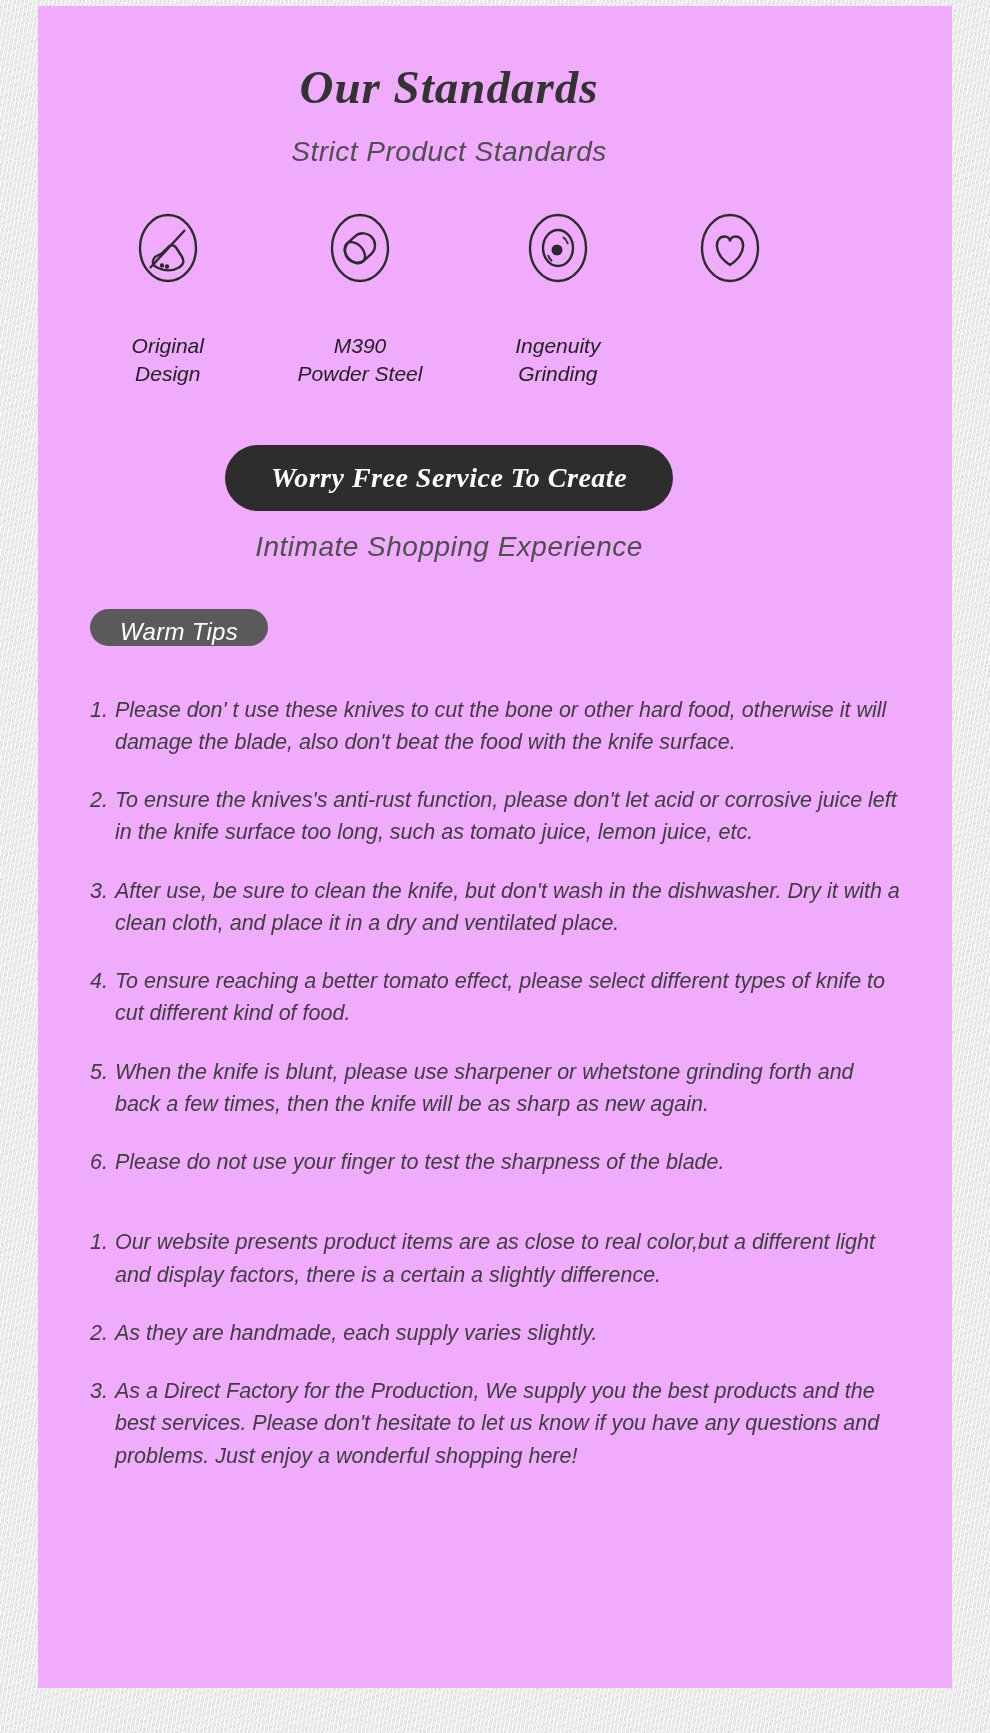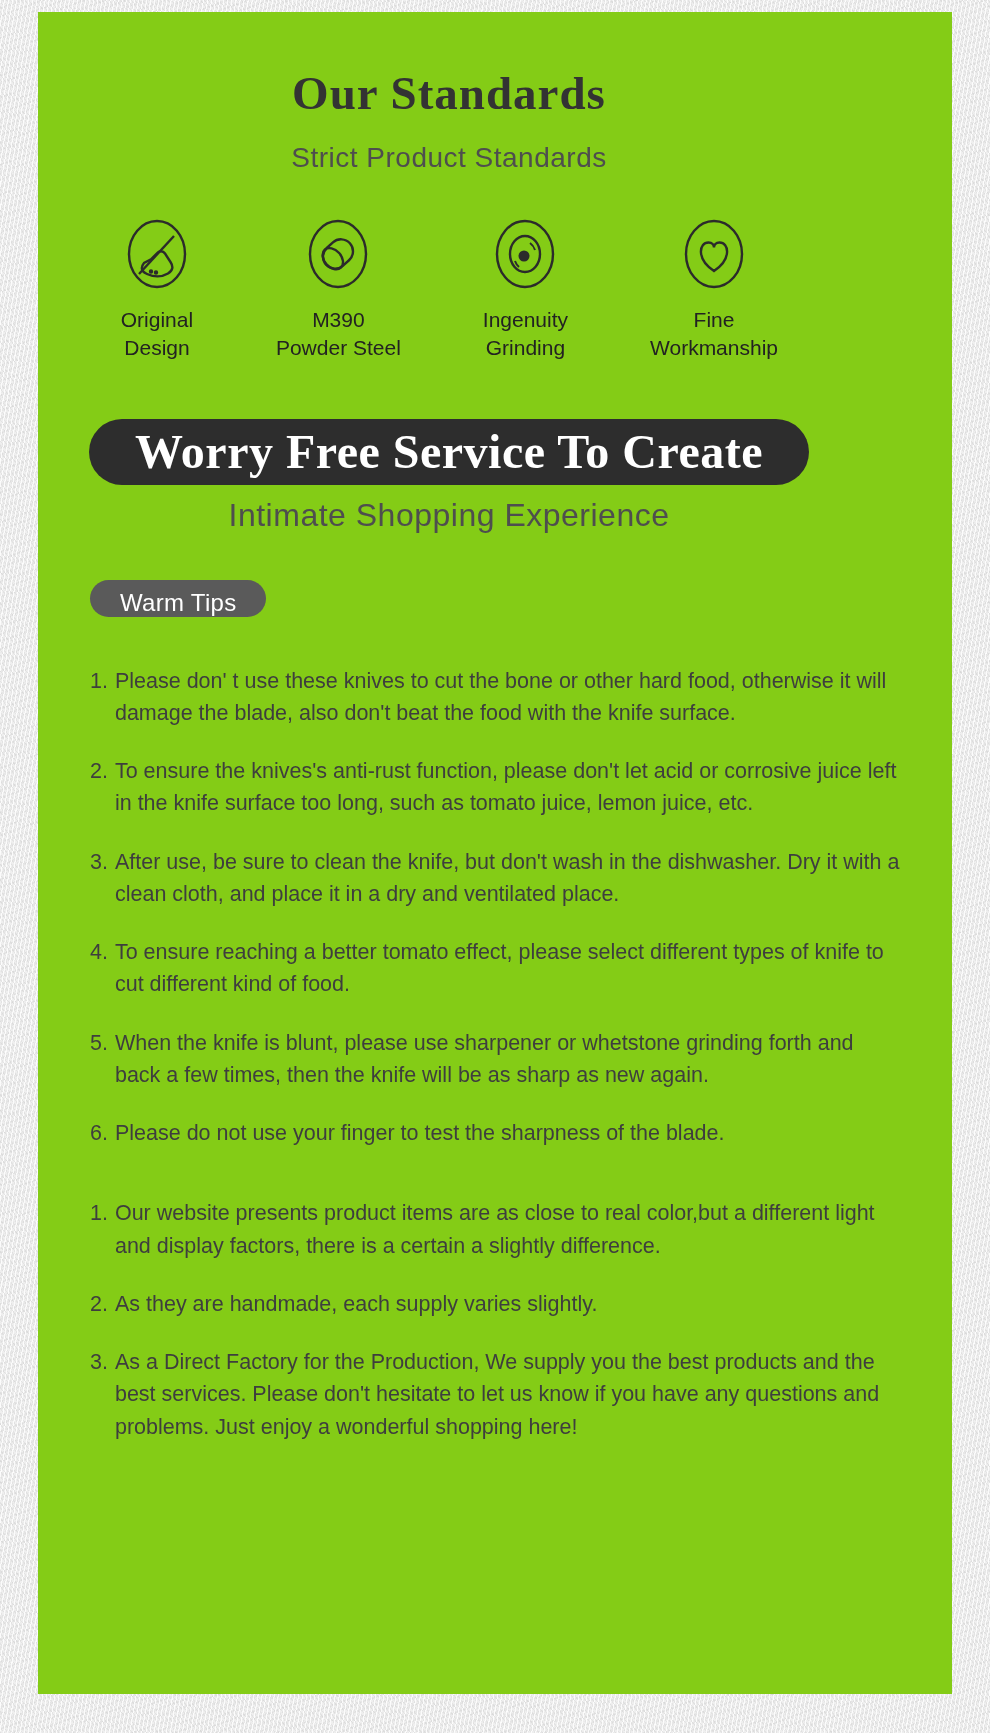--- a/index.html
+++ b/index.html
@@ -7,52 +7,52 @@
     width:990px;height:1733px;position:relative;overflow:hidden;
     font-family:"Liberation Sans",sans-serif;
     background-color:#efefef;
     background-image:
       repeating-linear-gradient(100deg, rgba(255,255,255,.85) 0 1px, rgba(255,255,255,0) 1px 4px),
       repeating-linear-gradient(55deg, rgba(185,185,185,.22) 0 1px, rgba(255,255,255,0) 1px 3px),
       repeating-linear-gradient(160deg, rgba(195,195,195,.18) 0 2px, rgba(255,255,255,0) 2px 7px),
       repeating-linear-gradient(20deg, rgba(210,210,210,.15) 0 1px, rgba(255,255,255,0) 1px 5px);
   }
   .card{
-    position:absolute;top:12px;left:38px;width:914px;height:1682px;
-    background:#84cc16;box-sizing:border-box;padding-bottom:80px;
+    position:absolute;top:6px;left:38px;width:914px;height:1682px;
+    background:#f0abfc;box-sizing:border-box;padding-bottom:80px;font-style:italic;
   }
   
   .hero{box-sizing:border-box;padding:55px 92px 0 0;text-align:center;}
   .page-title{
     font-family:"Liberation Serif","DejaVu Serif",serif;
     font-size:47px;font-weight:700;color:#333333;line-height:1.12;letter-spacing:1px;
   }
   .page-subtitle{
     margin-top:22px;font-size:28px;color:#4e4e4e;font-weight:400;letter-spacing:.5px;
   }
   
   .standards-row{
     margin-top:40px;display:flex;justify-content:space-evenly;align-items:flex-start;
   }
-  .standard-col{display:flex;flex-direction:column;align-items:center;}
+  .standard-col{display:flex;flex-direction:column;align-items:center;gap:32px;}
   .standard-icon{width:74px;height:80px;}
   .standard-icon svg{display:block;}
   .standard-label{
     margin-top:12px;font-size:21px;color:#222222;line-height:1.35;
     white-space:pre-line;display:flex;align-items:flex-end;min-height:57px;text-align:center;
   }
   
   .banner{
     margin:56px auto 0 auto;display:block;width:fit-content;
     background:#2d2d2d;color:#ffffff;border-radius:36px;
     font-family:"Liberation Serif","DejaVu Serif",serif;font-weight:700;
-    font-size:48px;line-height:66px;height:66px;padding:0 46px;letter-spacing:.5px;
+    font-size:28px;line-height:66px;height:66px;padding:0 46px;letter-spacing:.5px;
   }
   .banner-sub{
-    margin-top:12px;font-size:32px;color:#4e4e4e;font-weight:400;letter-spacing:.5px;
+    margin-top:20px;font-size:28px;color:#4e4e4e;font-weight:400;letter-spacing:.5px;
   }
   
   .section{box-sizing:border-box;padding:0 48px 0 52px;}
   .section-pill{
     display:inline-block;background:#5a5a5a;color:#ffffff;border-radius:24px;
     font-size:24px;line-height:46px;height:37px;padding:0 30px;letter-spacing:.3px;
   }
   .pill-warm{margin-top:46px;}
   .pill-special{margin-top:50px;}
   ol.tips{list-style:none;margin:48px 0 0 0;padding:0;}
@@ -118,22 +118,20 @@
       </div>
 
 
       <div class="standard-col">
         <span class="standard-icon">
           <svg width="74" height="80" viewBox="0 0 74 80" fill="none" stroke="#2b2b2b" stroke-width="2.4">
             <ellipse cx="37" cy="40" rx="28" ry="33"></ellipse>
             <path d="M37,57 C19,45 22,28.5 31.5,28.5 c3.8,0 5.5,2.8 5.5,5 c0,-2.2 1.7,-5 5.5,-5 c9.5,0 12.5,16.5 -5.5,28.5 z"></path>
           </svg>
         </span>
-        <span class="standard-label">Fine
-Workmanship</span>
       </div>
 
     </div>
 
     <div class="banner">Worry Free Service To Create</div>
     <div class="banner-sub">Intimate Shopping Experience</div>
   </div>
 
   <div class="section">
     <span class="section-pill pill-warm">Warm Tips</span>

